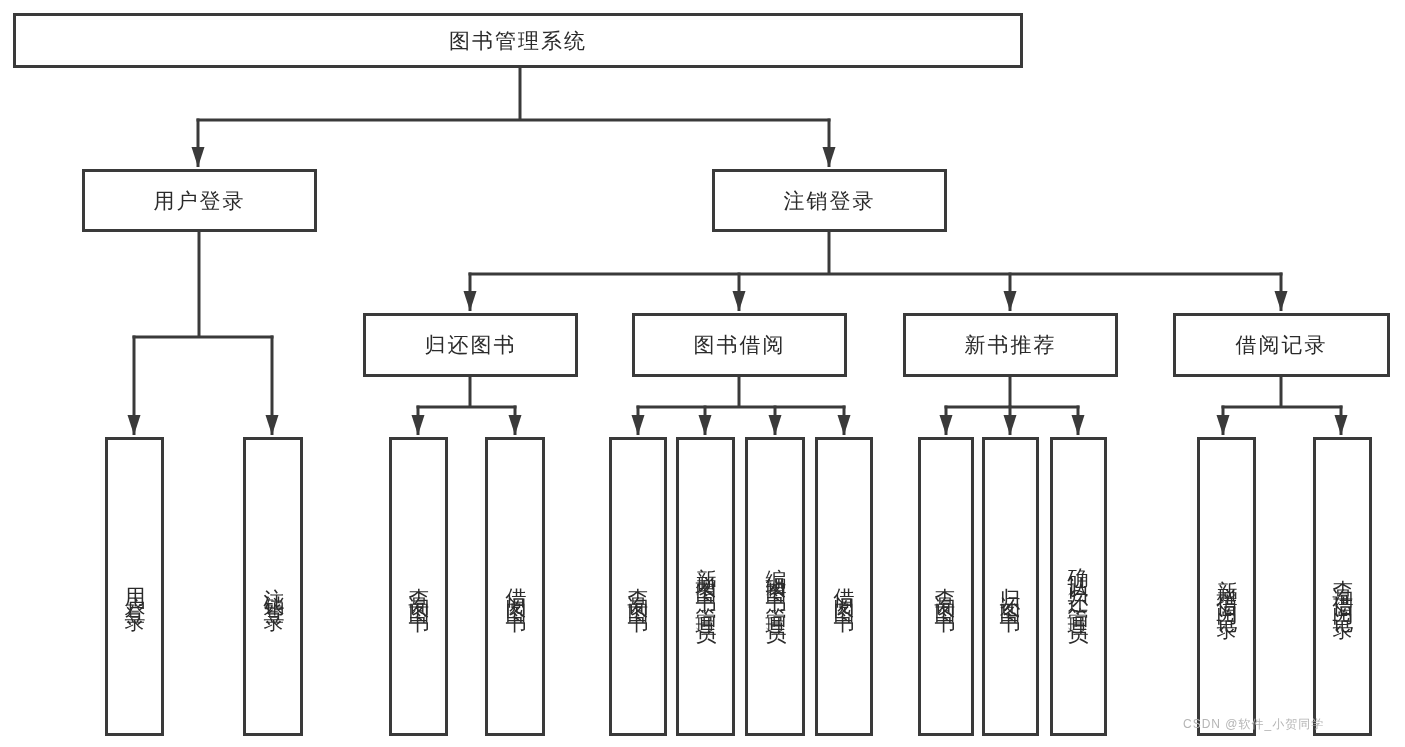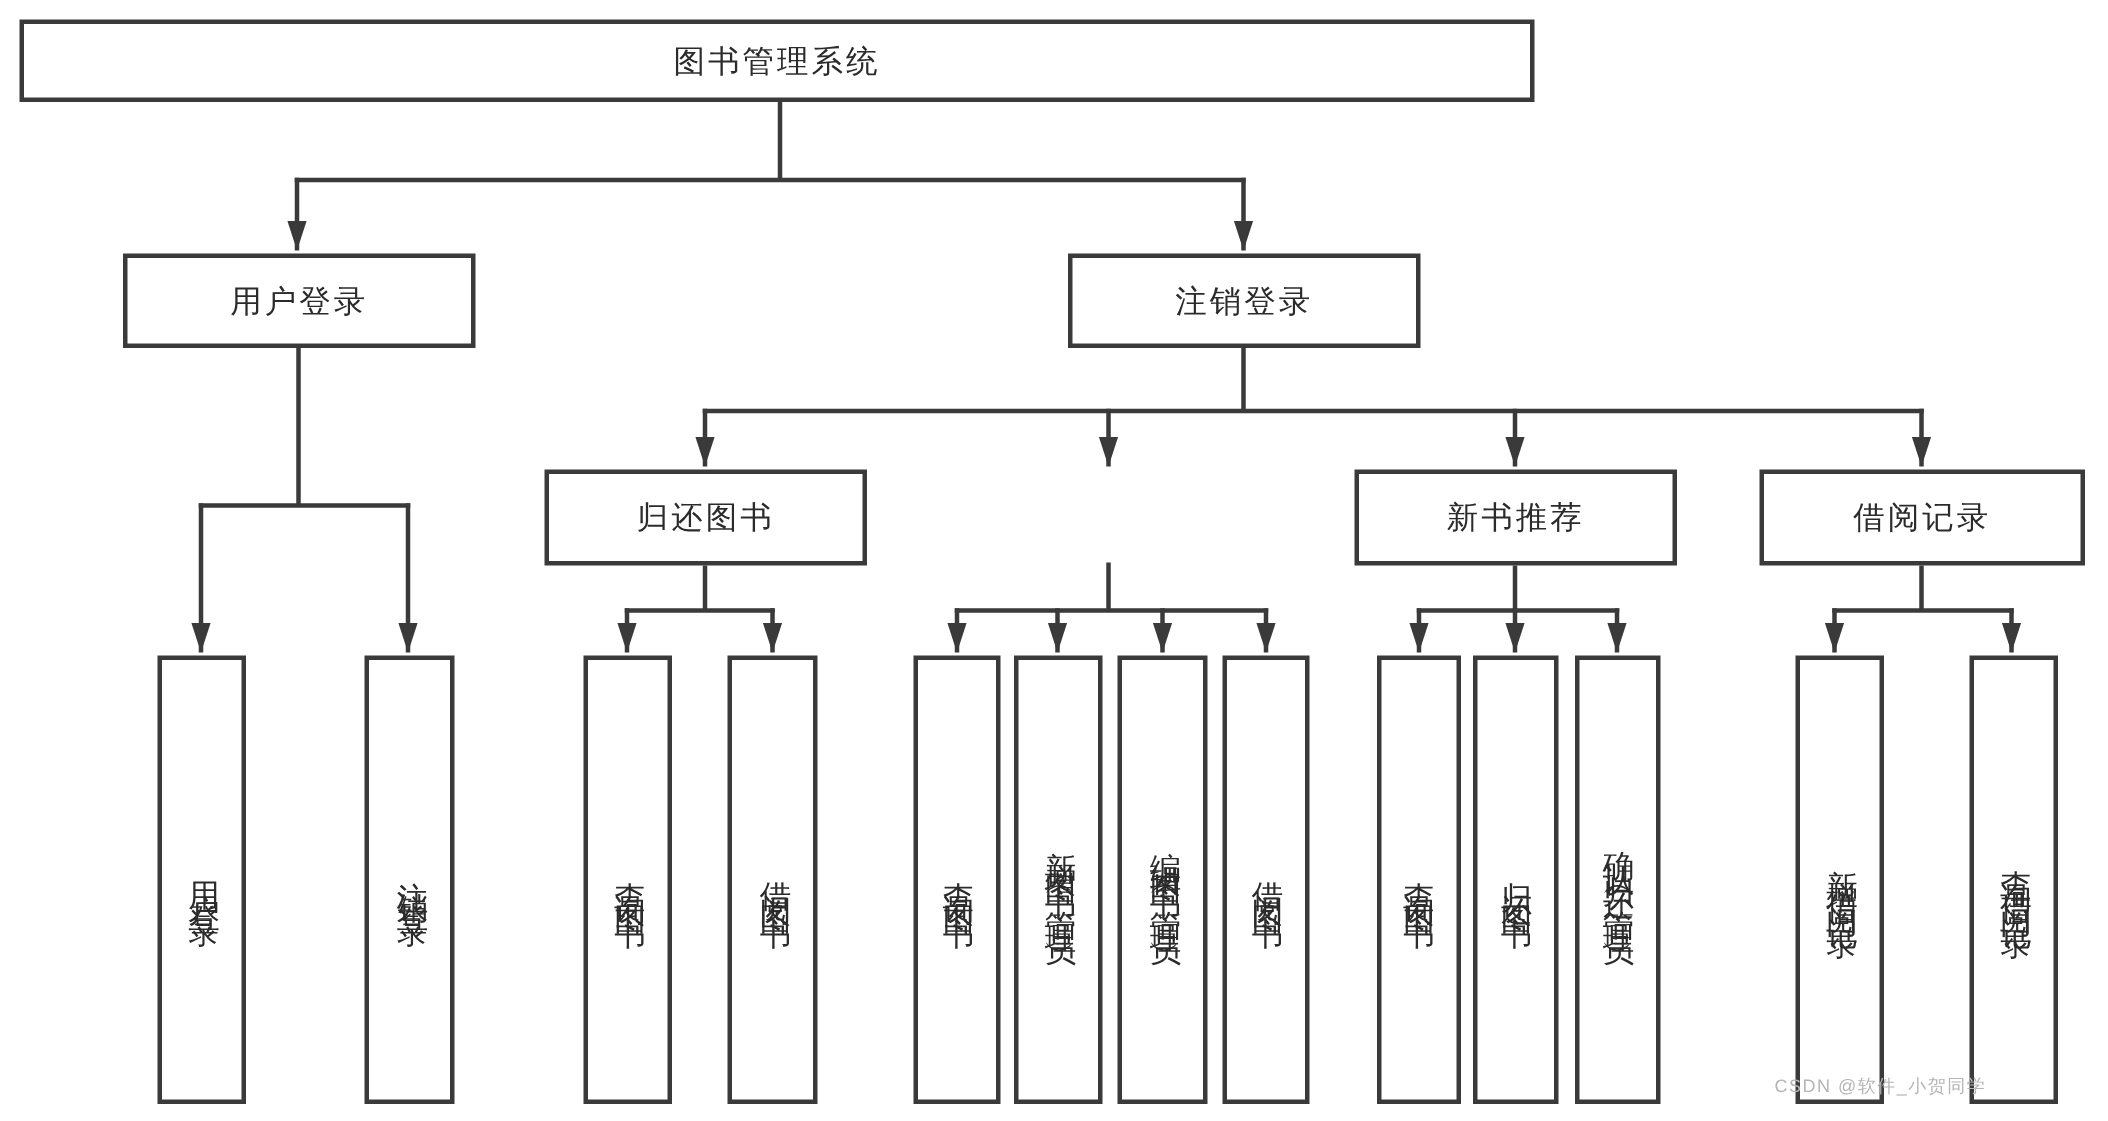--- a/index.html
+++ b/index.html
@@ -104,20 +104,21 @@
       </g>
     </g>
   </svg>
 
   <div class="node" style="left:13px;top:13px;width:1010px;height:55px">图书管理系统</div>
 
   <div class="node" style="left:82px;top:169px;width:235px">用户登录</div>
   <div class="node" style="left:712px;top:169px;width:235px">注销登录</div>
 
   <div class="node" style="left:363px;top:313px;width:215px;height:64px">归还图书</div>
+  <div class="node" style="left:632px;top:313px;width:215px;height:64px">图书借阅</div>
   <div class="node" style="left:903px;top:313px;width:215px;height:64px">新书推荐</div>
   <div class="node" style="left:1173px;top:313px;width:217px;height:64px">借阅记录</div>
 
   <div class="leaf" style="left:105px;width:59px">用户登录</div>
   <div class="leaf" style="left:243px;width:60px">注销登录</div>
 
   <div class="leaf" style="left:389px;width:59px">查询图书</div>
   <div class="leaf" style="left:485px;width:60px">借阅图书</div>
 
   <div class="leaf" style="left:609px;width:58px">查询图书</div>

